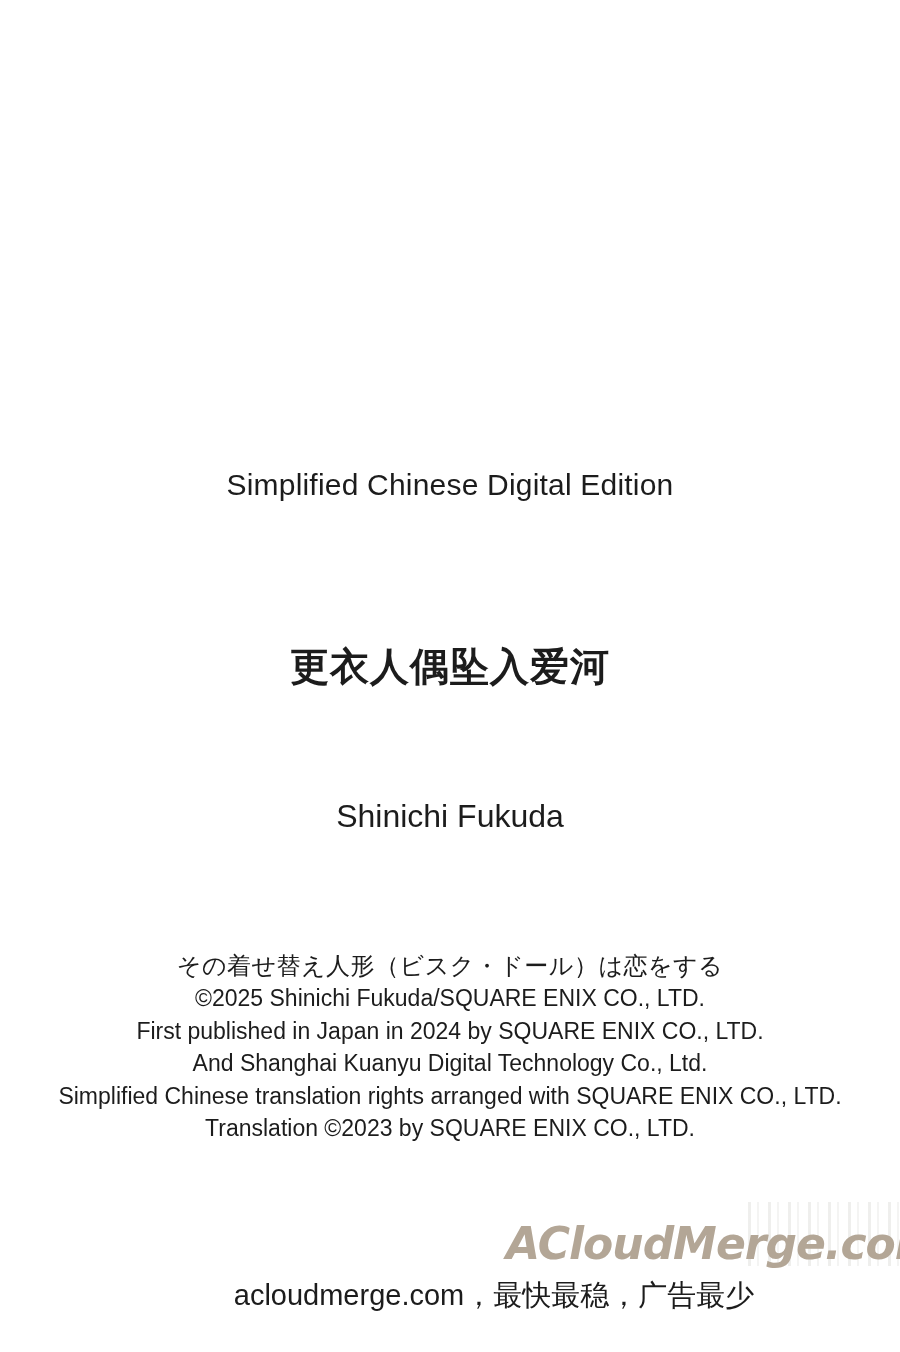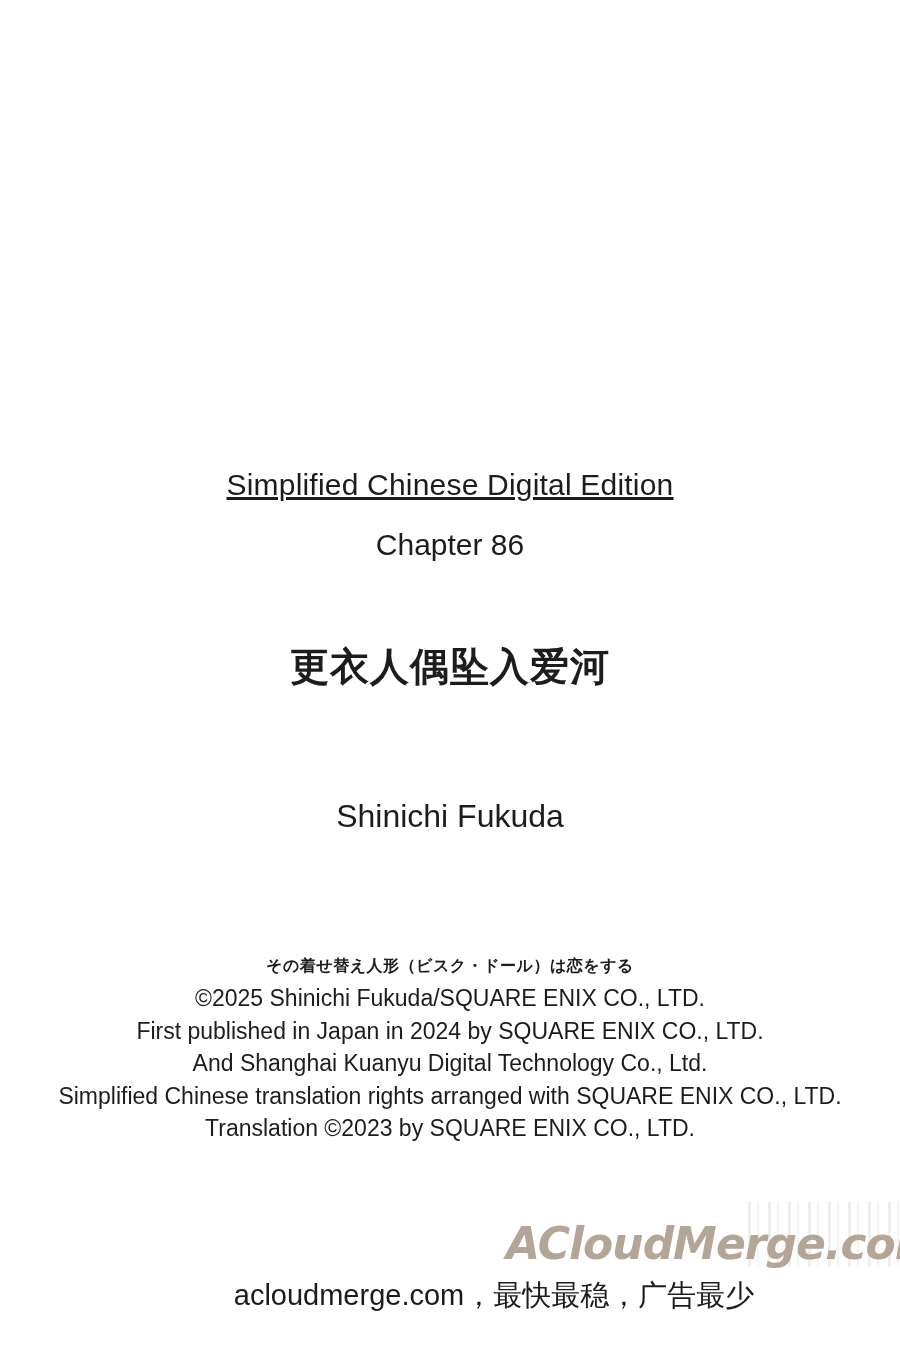--- a/index.html
+++ b/index.html
@@ -20,21 +20,20 @@
     position: absolute;
     left: 0;
     width: 100%;
     text-align: center;
     white-space: nowrap;
   }
   .edition-line {
     top: 468px;
     font-size: 30px;
     letter-spacing: 0.2px;
-    text-decoration: underline;
   }
   .chapter-line {
     top: 528px;
     font-size: 30px;
   }
   .title-cn {
     top: 640px;
     font-size: 39px;
     font-weight: 600;
     letter-spacing: 1px;
@@ -48,22 +47,22 @@
     top: 950px;
     left: 0;
     width: 100%;
     text-align: center;
     font-size: 23px;
     line-height: 32.4px;
     white-space: nowrap;
     z-index: 3;
   }
   .credits-block .jp-line {
-    font-size: 16px;
-    font-weight: 700;
+    font-size: 24px;
+    font-weight: 400;
     letter-spacing: 0.5px;
   }
   
   .wm-cn {
     position: absolute;
     top: 1136px;
     left: 508px;
     font-size: 88px;
     font-weight: 900;
     letter-spacing: -3px;
@@ -112,21 +111,20 @@
     z-index: 3;
   }
 </style>
 </head>
 <body>
 
 <div class="page">
 
   <div class="centered edition-line">Simplified Chinese Digital Edition</div>
 
-  <div class="centered chapter-line">Chapter 86</div>
 
   <div class="centered author-name">Shinichi Fukuda</div>
 
   <div class="centered title-cn">更衣人偶坠入爱河</div>
 
 
   <div class="wm-faint-marks"></div>
 
   <div class="wm-site">ACloudMerge.com</div>
 

